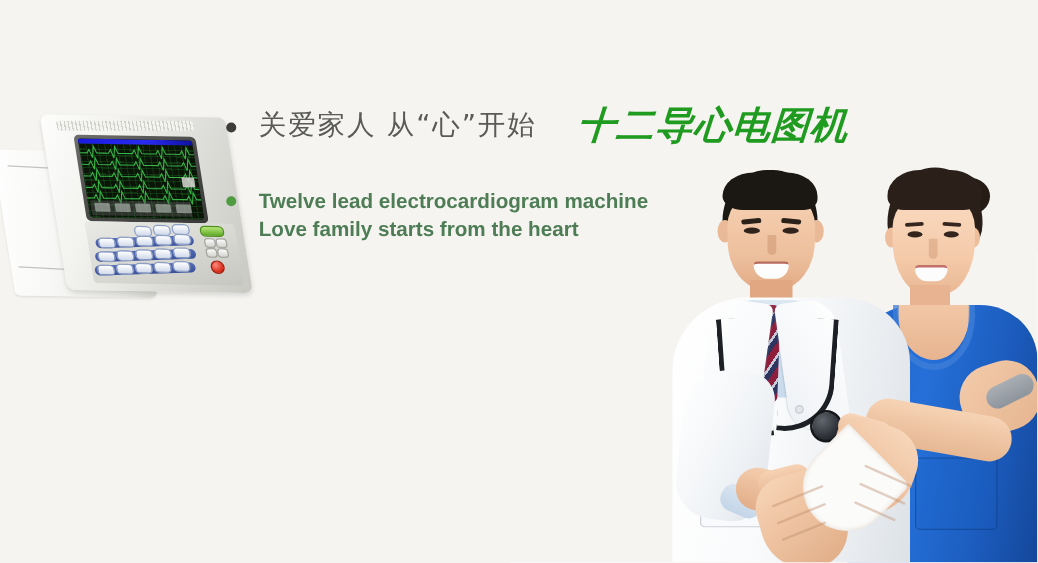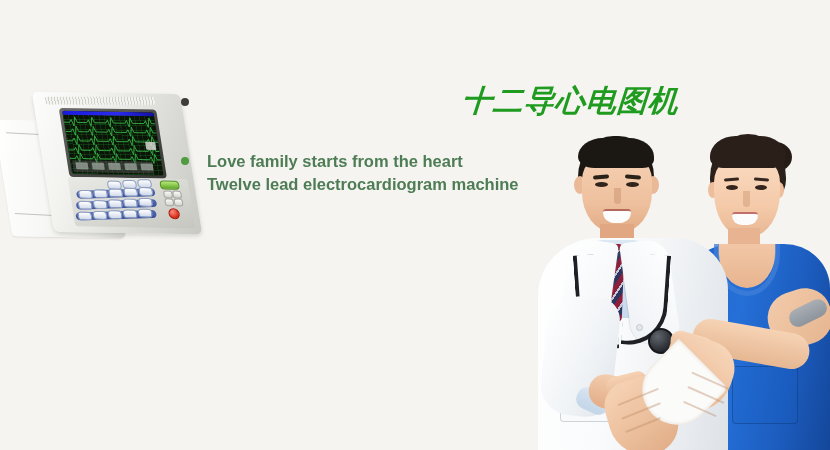--- a/index.html
+++ b/index.html
@@ -648,26 +648,27 @@
         <div class="kp-key" style="left:4px; top:35px;"></div>
         <div class="kp-key" style="left:19px; top:34px;"></div>
         <div class="kp-key" style="left:34px; top:33px;"></div>
         <div class="kp-key" style="left:49px; top:32px;"></div>
         <div class="kp-key" style="left:64px; top:31px;"></div>
       </div>
     </div>
   </div>
 
   <div class="bullet" id="bullet-1"></div>
+  <div id="headline-cn">关爱家人 从“心”开始</div>
   <div id="product-cn">十二导心电图机</div>
 
   <div class="bullet" id="bullet-2"></div>
   <div id="headline-en">
+    <div>Twelve lead electrocardiogram machine</div>
     <div>Love family starts from the heart</div>
-    <div>Twelve lead electrocardiogram machine</div>
   </div>
 
   <div id="people">
 
     <div class="nur-bun"></div>
     <div class="nur-hair"></div>
     <div class="nur-ear-l"></div>
     <div class="nur-ear-r"></div>
     <div class="nur-face"></div>
     <div class="nur-fringe"></div>

